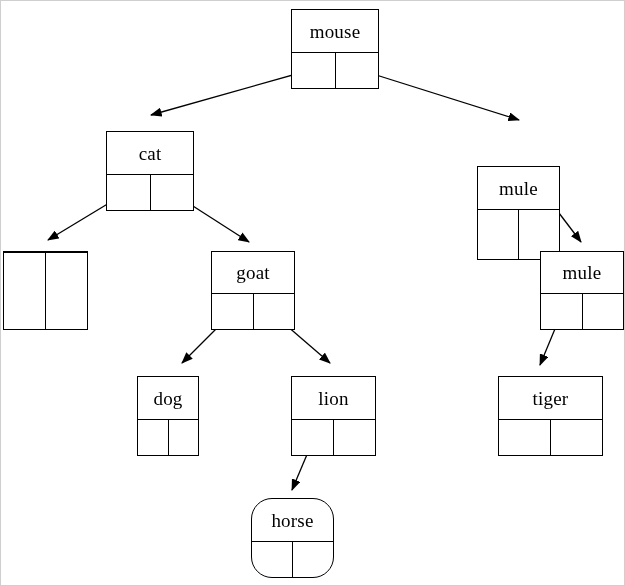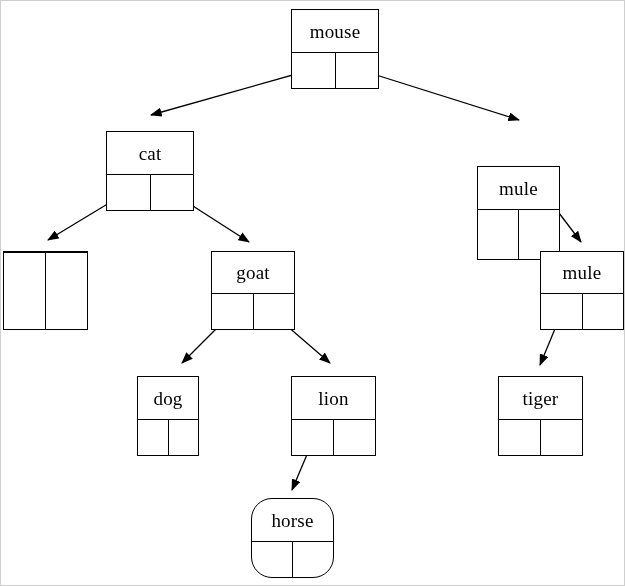--- a/index.html
+++ b/index.html
@@ -134,21 +134,21 @@
           <div class="ptr right"></div>
         </div>
       </div>
       <div class="node" style="left: 290px; top: 375px; width: 85px; height: 80px;">
         <div class="node-label" style="height: 42px;">lion</div>
         <div class="node-ptrs">
           <div class="ptr left"></div>
           <div class="ptr right"></div>
         </div>
       </div>
-      <div class="node" style="left: 497px; top: 375px; width: 85px; height: 80px;">
+      <div class="node" style="left: 497px; top: 375px; width: 105px; height: 80px;">
         <div class="node-label" style="height: 42px;">tiger</div>
         <div class="node-ptrs">
           <div class="ptr left"></div>
           <div class="ptr right"></div>
         </div>
       </div>
       <div class="node" style="left: 250px; top: 497px; width: 83px; height: 80px; border-radius: 21px;">
         <div class="node-label" style="height: 42px;">horse</div>
         <div class="node-ptrs">
           <div class="ptr left"></div>

